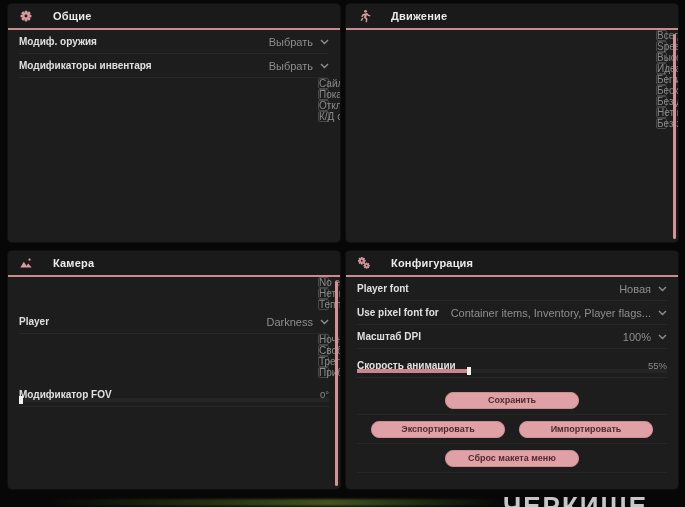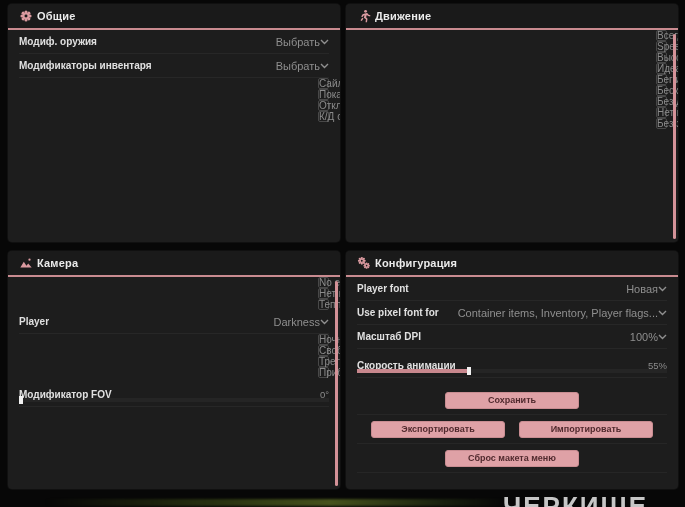--- a/index.html
+++ b/index.html
@@ -10,37 +10,37 @@
   }
   .panel{
     position:absolute;width:332px;height:238px;background:#1d1d1d;
     border-radius:4px;box-shadow:0 0 0 1px #101010;overflow:hidden;
   }
   #panel-general{left:8px;top:4px;}
   #panel-movement{left:346px;top:4px;}
   #panel-camera{left:8px;top:251px;}
   #panel-config{left:346px;top:251px;}
   .panel-header{
-    height:24px;display:flex;align-items:center;gap:4px;padding:0 11px;
+    height:24px;display:flex;align-items:center;gap:20px;padding:0 11px;
     background:#1a1a1a;border-bottom:2px solid #c98b90;
   }
   .panel-header svg{flex:0 0 auto;}
   .panel-title{font-size:11px;font-weight:bold;color:#ebebeb;letter-spacing:.2px;}
   .rows{padding:0 11px;}
   .row{
     height:23px;display:flex;align-items:center;
     border-bottom:1px solid #272727;position:relative;
   }
   .row-label{font-size:10px;color:#8b8b8b;white-space:nowrap;}
   .row.bright .row-label{color:#e0e0e0;font-weight:bold;}
   .checkbox{
     margin-left:auto;width:11px;height:11px;box-sizing:border-box;
     border:1px solid #484848;border-radius:2px;background:transparent;
   }
-  .dropdown{margin-left:auto;display:flex;align-items:center;cursor:pointer;}
+  .dropdown{margin-left:auto;display:flex;align-items:center;gap:7px;cursor:pointer;}
   .dd-value{font-size:11px;color:#8f8f8f;white-space:nowrap;}
   .row.slider{height:29px;align-items:center;padding-top:4px;box-sizing:border-box;}
   .slider-value{margin-left:auto;font-size:9.5px;color:#8c8c8c;}
   .slider-track{
     position:absolute;left:0;right:0;bottom:4px;height:4px;
     background:rgba(255,255,255,0.04);
   }
   .slider-fill{height:100%;background:#c8878d;}
   .slider-handle{
     position:absolute;top:-2px;width:4px;height:8px;background:#f1f1f1;
@@ -49,21 +49,21 @@
     position:absolute;top:30px;bottom:3px;right:2px;width:3px;
     background:#d49298;border-radius:2px;
   }
   .config-buttons{margin-top:8px;}
   .btn-row{
     height:28px;display:flex;justify-content:center;align-items:center;gap:14px;
     border-bottom:1px solid #262626;
   }
   .pink-btn{
     width:134px;height:17px;padding:0;background:#dfa1a6;border:1px solid #c98d92;
-    border-radius:3px;font-family:inherit;font-size:9px;font-weight:bold;
+    border-radius:8px;font-family:inherit;font-size:9px;font-weight:bold;
     color:#512a2e;cursor:pointer;line-height:1;
   }
   .grass-strip{
     position:absolute;left:45px;top:499px;width:460px;height:7px;filter:blur(1px);
     background:linear-gradient(90deg,rgba(30,35,12,0) 0%,#2b3512 40%,#46521c 62%,#1c2410 85%,rgba(10,12,6,0) 100%);
   }
   .bg-game-text{
     position:absolute;left:503px;top:493px;font-size:26px;font-weight:bold;
     color:#c6c6c6;letter-spacing:2px;line-height:1;white-space:nowrap;
   }

